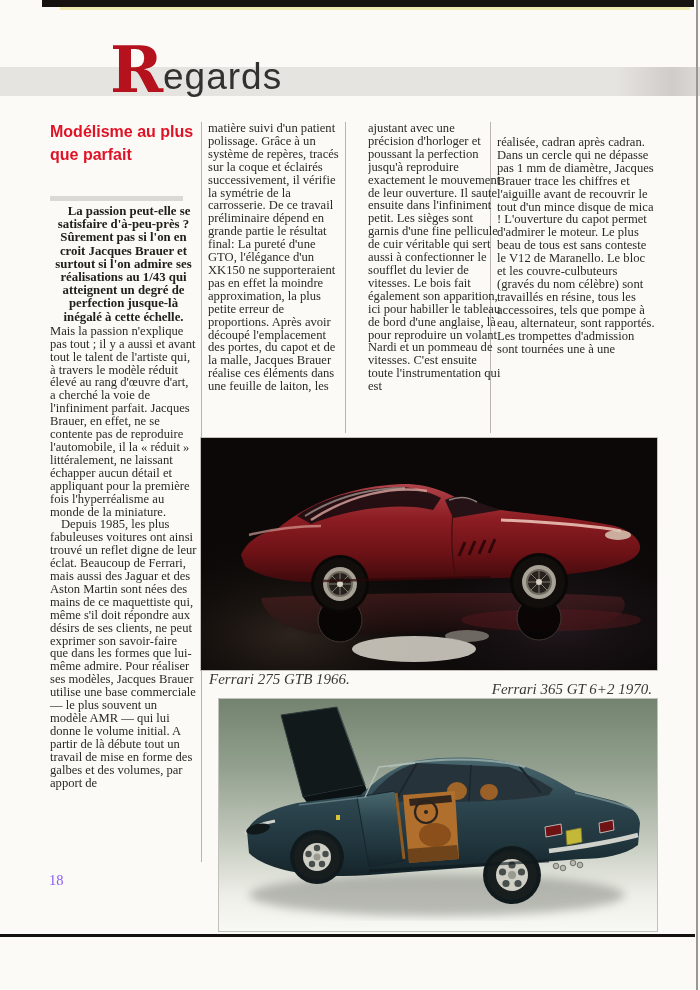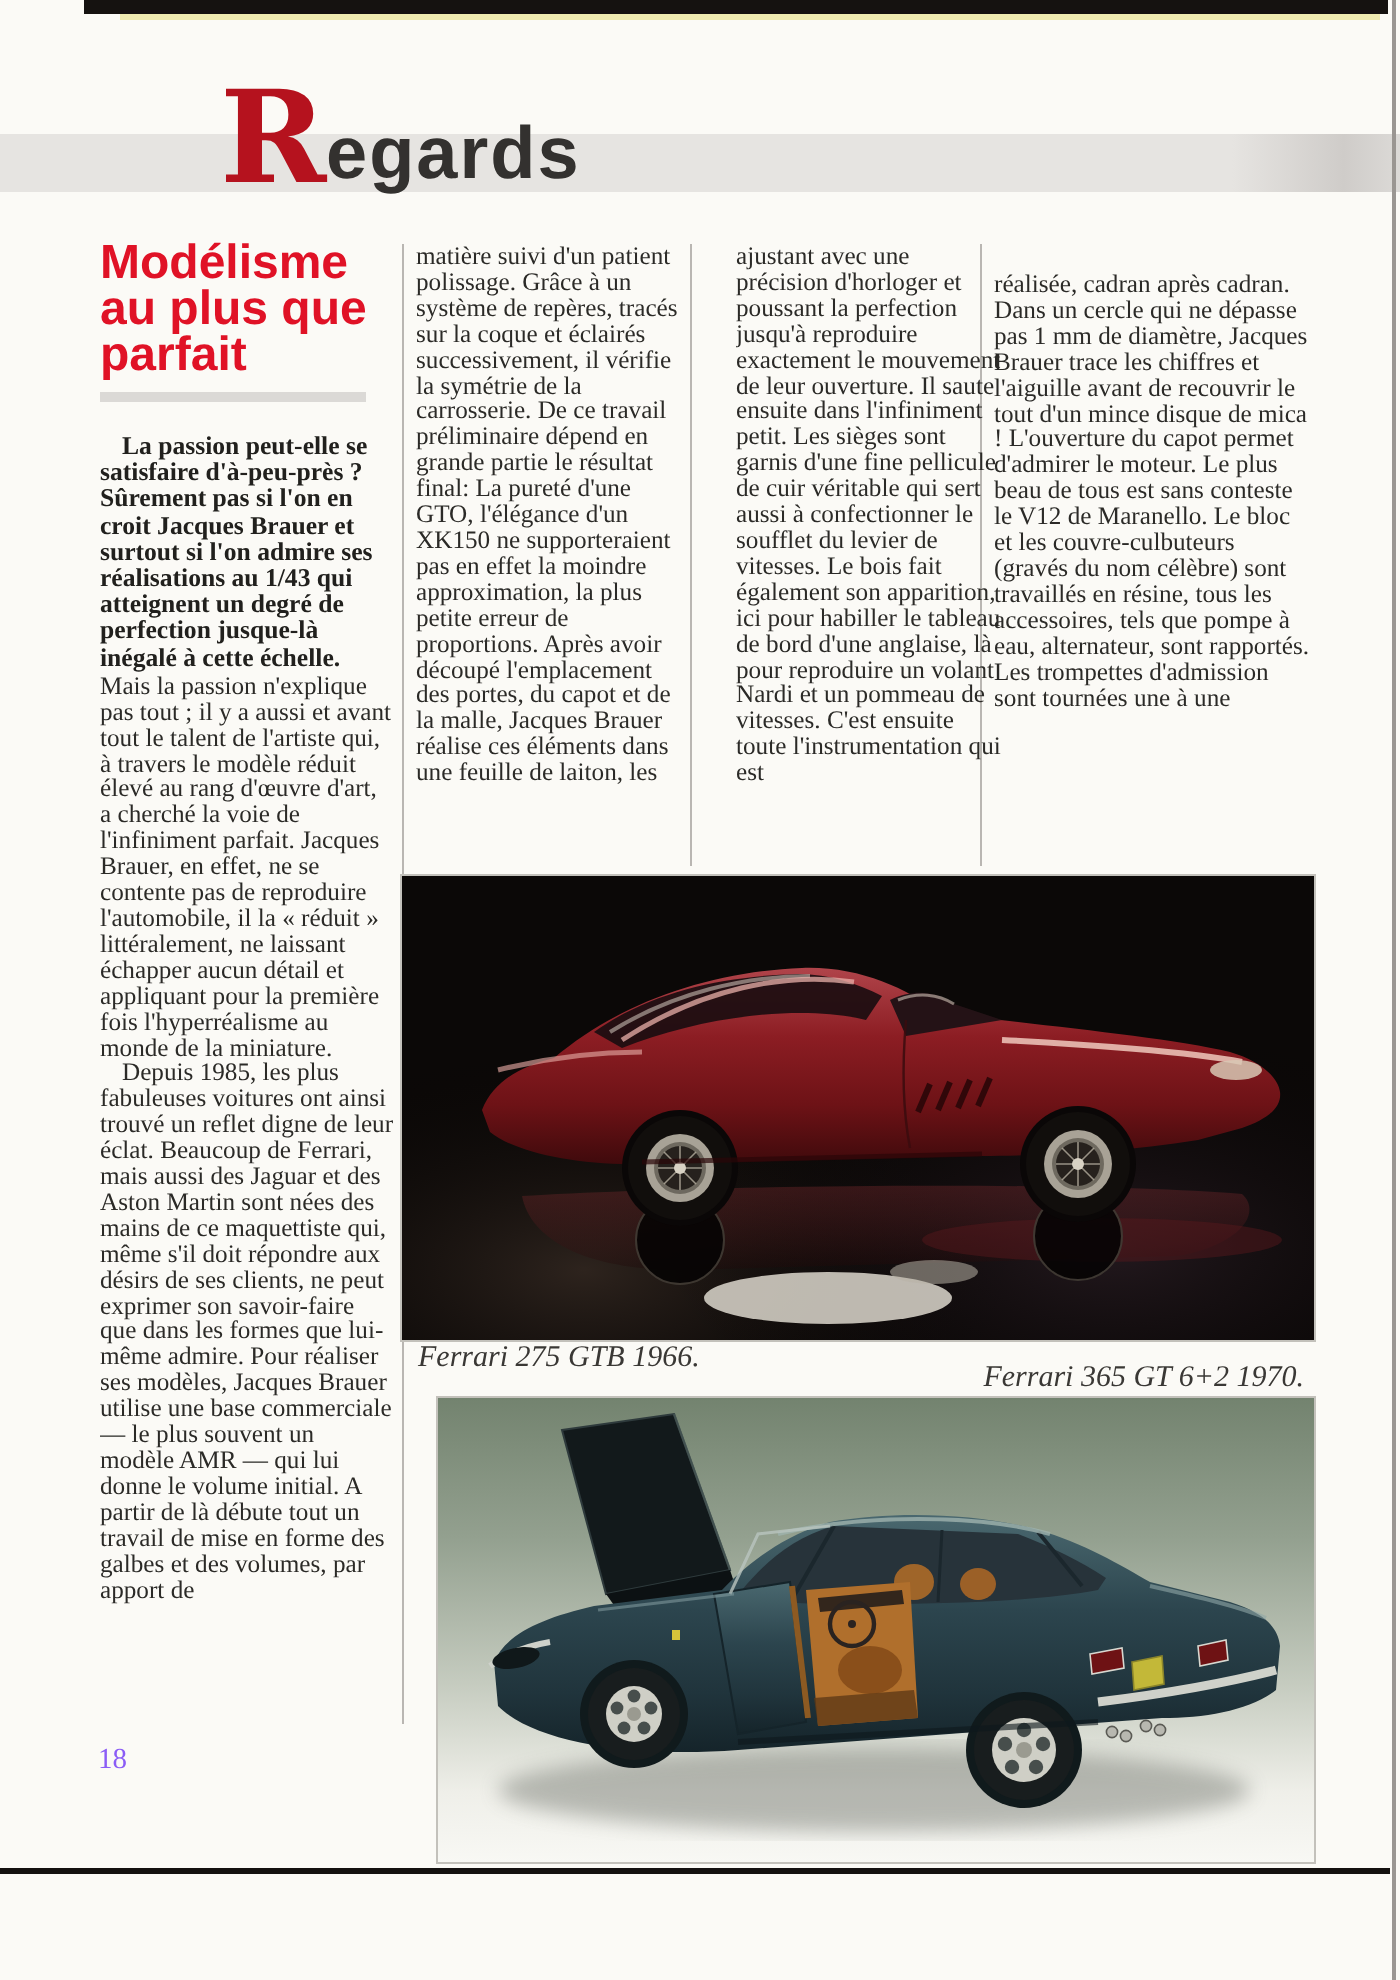--- a/index.html
+++ b/index.html
@@ -14,33 +14,33 @@
   .top-black-bar{position:absolute;left:42px;top:0;width:652px;height:7px;background:#151210;}
   .top-yellow-line{position:absolute;left:60px;top:7px;width:630px;height:3px;background:#eeeab0;}
   .bottom-rule{position:absolute;left:0;top:934px;width:695px;height:3px;background:#141110;}
   .right-scan-edge{position:absolute;left:696px;top:0;width:2px;height:990px;background:#9a9692;}
   
   .header-band{position:absolute;left:0;top:67px;width:700px;height:29px;
     background:linear-gradient(to right,#e6e4e1 0%,#e6e4e1 88%,#cfccc9 96%,#dcdad7 100%);}
   .big-r{position:absolute;left:110px;top:38px;font-family:"DejaVu Serif",serif;
     font-weight:700;font-size:64px;line-height:64px;color:#b5121e;}
   .header-word{position:absolute;left:163px;top:57px;font-family:"Liberation Sans",sans-serif;
-    font-weight:700;font-size:37px;line-height:40px;color:#33312f;letter-spacing:1px;}
+    font-weight:400;font-size:37px;line-height:40px;color:#33312f;letter-spacing:1px;}
   
   .article-title{position:absolute;left:50px;top:120px;width:150px;
     font-family:"Liberation Sans",sans-serif;font-weight:700;
-    font-size:24px;line-height:23px;color:#e01226;}
+    font-size:16px;line-height:23px;color:#e01226;}
   .title-rule{position:absolute;left:50px;top:196px;width:133px;height:5px;background:#dbd9d6;}
   .col{position:absolute;top:122px;overflow:hidden;
     font-size:12.6px;line-height:12.9px;text-align:left;}
   .col-1{left:50px;top:205px;width:147px;height:660px;}
   .col-2{left:208px;width:136px;height:312px;}
   .col-3{left:368px;width:136px;height:312px;}
   .col-4{left:497px;width:160px;height:312px;margin-top:14px;}
-  .intro{font-weight:700;font-size:12.8px;line-height:13.2px;color:#21201d;text-indent:11px;margin:12px 0 1px 0;}
+  .intro{font-weight:700;font-size:12.8px;line-height:13.2px;color:#21201d;text-indent:11px;margin:0 0 1px 0;text-align:center;}
   .p-plain{margin:0;}
   .p-indent{margin:0;text-indent:11px;}
   .sep{position:absolute;width:1px;background:#b9b6b2;}
   .sep-1{left:201px;top:122px;height:740px;}
   .sep-2{left:345px;top:122px;height:311px;}
   .sep-3{left:490px;top:122px;height:311px;}
   
   .photo{position:absolute;border:1px solid #c3c1bb;}
   .photo-1{left:200px;top:437px;width:456px;height:232px;background:#0a0707;}
   .photo-2{left:218px;top:698px;width:438px;height:232px;background:#cfd4c9;}

